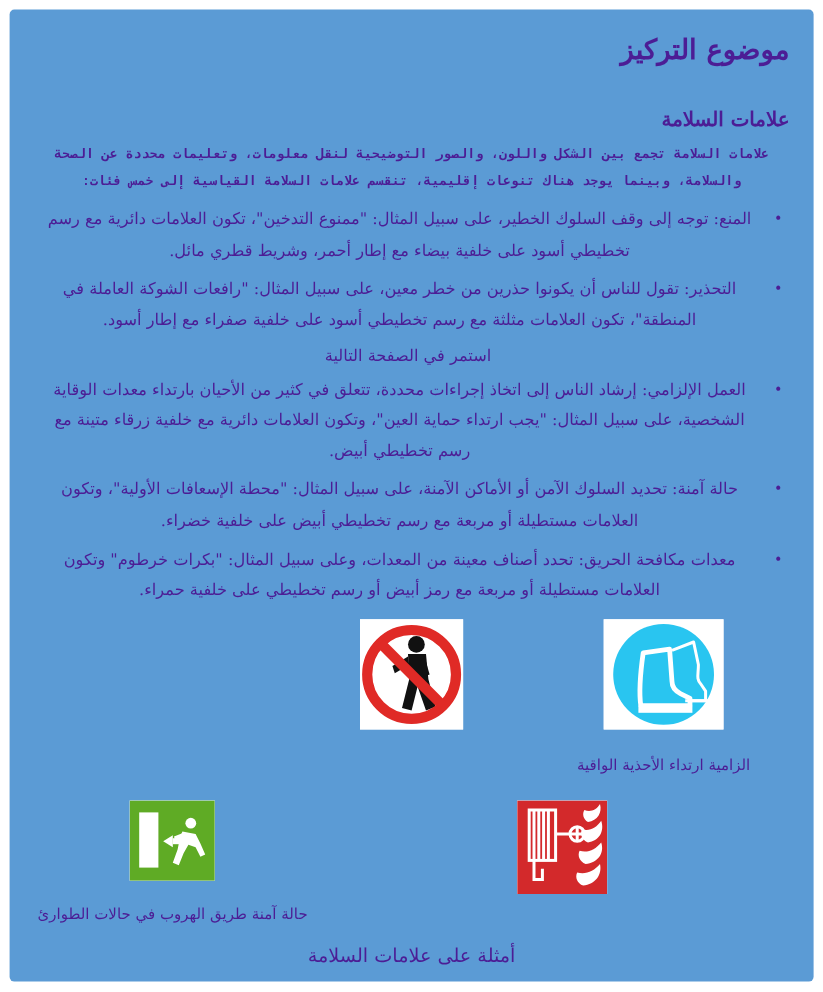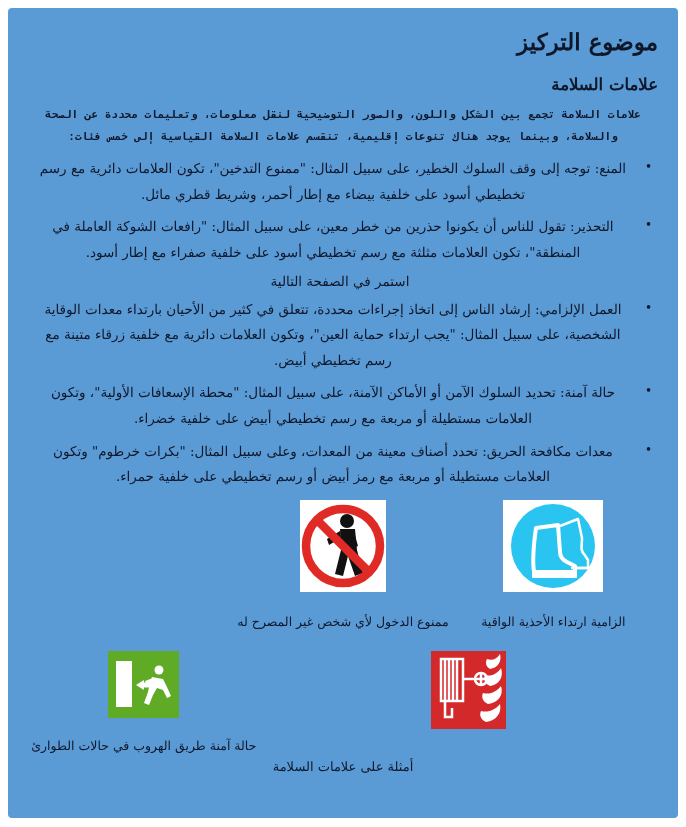--- a/index.html
+++ b/index.html
@@ -1,20 +1,20 @@
 <!DOCTYPE html>
 <html><head>
 <meta charset="utf-8">
 <style>
   html,body{margin:0;padding:0;background:#fff;}
-  .page{position:relative;width:686px;height:827px;background:#ffffff;font-family:"DejaVu Serif","Liberation Serif",serif;color:#0f172a;}
+  .page{position:relative;width:686px;height:827px;background:#ffffff;font-family:"DejaVu Serif","Liberation Serif",serif;color:#4c1d95;}
   .sheet{position:absolute;top:8px;left:8px;right:8px;bottom:9px;background:#5B9BD5;border-radius:4px;
          box-sizing:border-box;padding:0 20px;overflow:hidden;direction:rtl;}
   h1.title{margin:20px 0 0;font-size:23px;font-weight:bold;text-align:right;}
-  h2.subtitle{margin:20px 0 0;font-size:16.5px;font-weight:bold;text-align:right;}
+  h2.subtitle{margin:35px 0 0;font-size:16.5px;font-weight:bold;text-align:right;}
   .intro{margin:10px 0 0;font-family:Liberation Mono, monospace;font-weight:700;
          font-size:11px;line-height:2.0;text-align:center;}
   ul.bullets{list-style:none;margin:8px 0 0;padding:0 6px 0 8px;}
   ul.bullets li{display:flex;margin:0 0 7px;font-size:13.5px;line-height:1.9;}
   .blt{flex:0 0 auto;margin-left:15px;font-size:12px;}
   .btxt{flex:1;text-align:center;}
   .continue{margin:2px 6px 0 0;font-size:13.5px;text-align:center;}
   .signs-row1{display:grid;grid-template-columns:repeat(3,1fr);margin-top:10px;}
   .fig{display:flex;flex-direction:column;align-items:center;}
   .sq{display:block;background:#fff;}
@@ -22,21 +22,21 @@
   .sq-mandatory{width:100px;height:92px;}
   .sq-warning{width:104px;height:92px;}
   .sq-prohibit{width:86px;height:92px;}
   .sq-safe{width:71px;height:67px;}
   .sq-fire{width:75px;height:78px;}
   .cap{margin-top:22px;font-size:12.5px;white-space:nowrap;text-align:center;}
   .signs-row2{display:flex;margin-top:22px;}
   .fig-fire{width:190px;margin-right:98px;}
   .fig-safe{width:240px;margin-right:117px;}
   .signs-row2 .cap{margin-top:20px;}
-  .footer-cap{margin:6px 0 0;font-size:13px;text-align:center;}
+  .footer-cap{margin:18px 0 0;font-size:16px;text-align:center;}
 </style>
 </head>
 <body>
 
 <div class="page">
   <div class="sheet" lang="ar" dir="rtl">
 
     <h1 class="title">موضوع التركيز</h1>
     <h2 class="subtitle">علامات السلامة</h2>
     <p class="intro">علامات السلامة تجمع بين الشكل واللون، والصور التوضيحية لنقل معلومات، وتعليمات محددة عن الصحة والسلامة، وبينما يوجد هناك تنوعات إقليمية، تنقسم علامات السلامة القياسية إلى خمس فئات:</p>
@@ -93,21 +93,20 @@
             <g fill="#111111">
               <circle cx="47" cy="21" r="7"></circle>
               <path d="M40 29 L55 29 L57 50 L63 73 L55 76 L48 56 L43 76 L35 74 L41 50 Z"></path>
               <path d="M40 31 L27 39 L29 45 L41 38 Z"></path>
               <path d="M54 32 L58 46 L53 48 L50 35 Z"></path>
             </g>
             <circle cx="43" cy="46" r="37" fill="none" stroke="#E02A26" stroke-width="8.5"></circle>
             <line x1="17" y1="20" x2="69" y2="72" stroke="#E02A26" stroke-width="8.5"></line>
           </svg>
         </span>
-        <div class="cap">ممنوع الدخول لأي شخص غير المصرح له</div>
       </div>
 
     </div>
 
     <div class="signs-row2">
 
       <div class="fig fig-fire">
         <span class="sq sq-fire">
           <svg viewBox="0 0 75 78" xmlns="http://www.w3.org/2000/svg">
             <rect width="75" height="78" fill="#D3292B"></rect>

